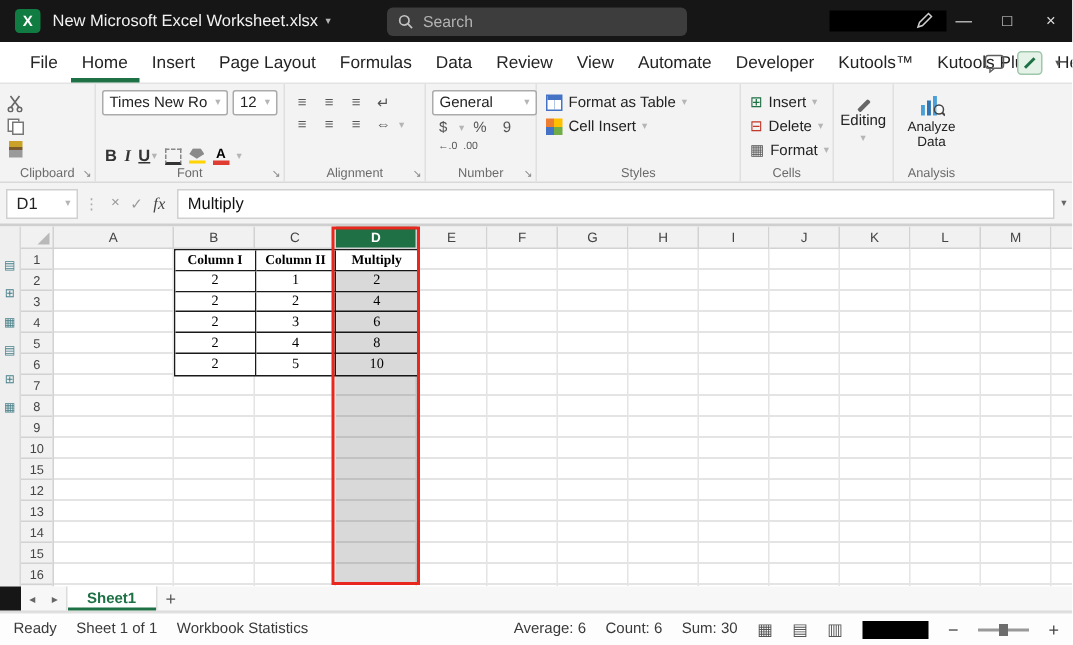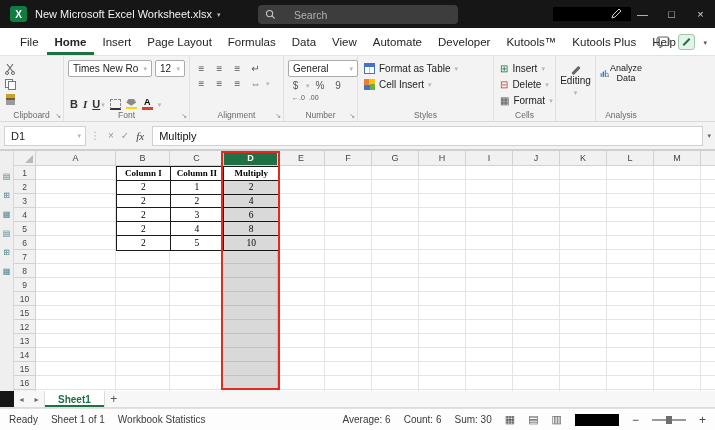--- a/index.html
+++ b/index.html
@@ -5,32 +5,32 @@
 *{box-sizing:border-box;margin:0;padding:0}
 html,body{width:715px;height:430px}
 body{font-family:"Liberation Sans",sans-serif;background:#fff}
 .app{position:relative;width:715px;height:430px;overflow:hidden;background:#fff}
 
 
 .titlebar{position:absolute;top:0;left:0;right:0;height:28px;background:#161616;display:flex;align-items:center;color:#eee}
 .xl-logo{width:17px;height:16px;background:#107c41;border-radius:3px;margin:0 8px 0 10px;display:flex;align-items:center;justify-content:center;color:#fff;font-size:10px;font-weight:bold;flex:none}
 .doc-title{font-size:11px;color:#f2f2f2;display:flex;align-items:center;gap:5px;white-space:nowrap}
 .chev{font-size:7px;color:#b5b5b5;line-height:1}
-.searchbox{position:absolute;left:258px;top:5px;width:200px;height:19px;background:#3d3d3d;border-radius:4px;display:flex;align-items:center;padding:0 7px;gap:18px}
+.searchbox{position:absolute;left:258px;top:5px;width:200px;height:19px;background:#3d3d3d;border-radius:4px;display:flex;align-items:center;padding:0 7px;gap:6px}
 .searchbox input{flex:1;background:transparent;border:0;outline:0;color:#ddd;font-size:10.5px;font-family:"Liberation Sans",sans-serif}
 .searchbox input::placeholder{color:#b3b3b3}
 .redact-a{position:absolute;right:84px;top:7px;width:78px;height:14px;background:#000}
 .tb-right{position:absolute;right:0;top:0;height:28px;display:flex;align-items:center}
 .tb-pen{width:24px;display:flex;align-items:center;justify-content:center}
 .winbtn{width:29px;height:28px;display:flex;align-items:center;justify-content:center;font-size:11px;color:#ddd}
 
 
 .menubar{position:absolute;top:28px;left:0;right:0;height:28px;background:#fff;border-bottom:1px solid #e3e3e3;display:flex;align-items:stretch;padding-left:12px}
 .mtab{padding:0 8px;font-size:11.5px;color:#242424;display:flex;align-items:center;white-space:nowrap}
-.mtab.active{font-weight:bold;box-shadow:inset 0 -3px 0 #1e7145}
+.mtab.active{font-weight:normal;box-shadow:inset 0 -3px 0 #1e7145}
 .mb-right{position:absolute;right:8px;top:0;height:28px;display:flex;align-items:center;gap:8px}
 .green-ic{width:17px;height:16px;background:#e4f2e8;border:1px solid #9fc7ab;border-radius:3px;display:flex;align-items:center;justify-content:center}
 .green-ic i{display:block;width:9px;height:2px;background:#1e7145;transform:rotate(-45deg)}
 
 
 .ribbon{position:absolute;top:56px;left:0;right:0;height:66px;background:#f3f3f3;border-bottom:1px solid #d9d9d9;display:flex}
 .rgroup{position:relative;height:100%;border-right:1px solid #e0e0e0;padding:4px 4px 13px;flex:none}
 .rglabel{position:absolute;bottom:1px;left:0;right:0;text-align:center;font-size:8.5px;color:#6a6a6a}
 .launcher{position:absolute;bottom:1px;right:2px;font-size:7px;color:#888}
 .g-clip{width:64px;display:flex;gap:3px}
@@ -67,26 +67,26 @@
 .srow{display:flex;align-items:center;gap:4px;height:16px;font-size:10px;color:#222;padding:0 2px;white-space:nowrap}
 .cf-ic{width:11px;height:11px;background:linear-gradient(180deg,#e8684a 0 34%,#f5c142 34% 67%,#4aa3e8 67%);flex:none}
 .ft-ic{width:11px;height:11px;background-color:#fff;border:1px solid #4472c4;background-image:linear-gradient(#4472c4 0 3px,transparent 3px),linear-gradient(90deg,transparent 0 4px,#b3c6e7 4px 5px,transparent 5px);flex:none}
 .cs-ic{width:11px;height:11px;background:conic-gradient(#ffc000 0 25%,#70ad47 0 50%,#4472c4 0 75%,#ed7d31 0);flex:none}
 .g-cells{width:62px}
 .gicon{font-size:10px;flex:none}
 .g-edit{width:40px}
 .edit-btn{display:flex;flex-direction:column;align-items:center;gap:3px;margin-top:9px;font-size:10px;color:#222}
 .pencil{width:10px;height:3px;background:#666;transform:rotate(-45deg);border-radius:1px}
 .g-anl{width:50px;border-right:none}
-.anl-btn{display:flex;flex-direction:row;align-items:center;margin-top:3px;font-size:9px;color:#222;text-align:center;line-height:1.15;gap:1px}
+.anl-btn{display:flex;flex-direction:column;align-items:center;margin-top:3px;font-size:9px;color:#222;text-align:center;line-height:1.15;gap:1px}
 .rfill{flex:1}
 
 
 .fxbar{position:absolute;top:122px;left:0;right:0;height:28px;background:#f3f3f3;border-bottom:1px solid #cfcfcf;display:flex;align-items:center;padding:0 4px;gap:4px}
-.namebox{width:82px;height:20px;background:#fff;border:1px solid #d0d0d0;display:flex;align-items:center;justify-content:space-between;font-size:11px;color:#222;padding:0 4px 0 6px}
+.namebox{width:48px;height:20px;background:#fff;border:1px solid #d0d0d0;display:flex;align-items:center;justify-content:space-between;font-size:11px;color:#222;padding:0 4px 0 6px}
 .dots{color:#aaa;font-size:10px}
 .fxbtns{display:flex;align-items:center;gap:7px;padding:0 4px;color:#999;font-size:10px}
 .fx{font-family:"Liberation Serif",serif;font-style:italic;color:#444;font-size:11px}
 .fxfield{flex:1;height:20px;background:#fff;border:1px solid #d0d0d0;display:flex;align-items:center;padding-left:6px;font-size:11px;color:#111}
 
 
 .sheet{position:absolute;top:150px;left:0;right:0;height:241px;background:#fff;border-top:1px solid #cfcfcf}
 .ktpane{position:absolute;left:0;top:0;width:14px;height:100%;background:#efefef;border-right:1px solid #d8d8d8;display:flex;flex-direction:column;align-items:center;gap:11px;padding-top:22px}
 .kticon{font-size:8px;color:#48808a;line-height:1}
 .corner{position:absolute;left:14px;top:0;width:22px;height:15px;background:#f1f1f1;border-right:1px solid #d2d2d2;border-bottom:1px solid #d2d2d2}
@@ -156,20 +156,21 @@
     </div>
   </div>
 
   <div class="menubar">
     <div class="mtab">File</div>
     <div class="mtab active">Home</div>
     <div class="mtab">Insert</div>
     <div class="mtab">Page Layout</div>
     <div class="mtab">Formulas</div>
     <div class="mtab">Data</div>
+    <div class="mtab">Review</div>
     <div class="mtab">View</div>
     <div class="mtab">Automate</div>
     <div class="mtab">Developer</div>
     <div class="mtab">Kutools™</div>
     <div class="mtab">Kutools Plus</div>
     <div class="mtab">Help</div>
     <div class="mb-right">
       <svg width="14" height="13" viewBox="0 0 14 13">
           <rect x="1" y="1" width="12" height="8.5" rx="2" fill="none" stroke="#5f5f5f"></rect>
           <path d="M4 9.5 L4 12 L7 9.5" fill="none" stroke="#5f5f5f"></path>

